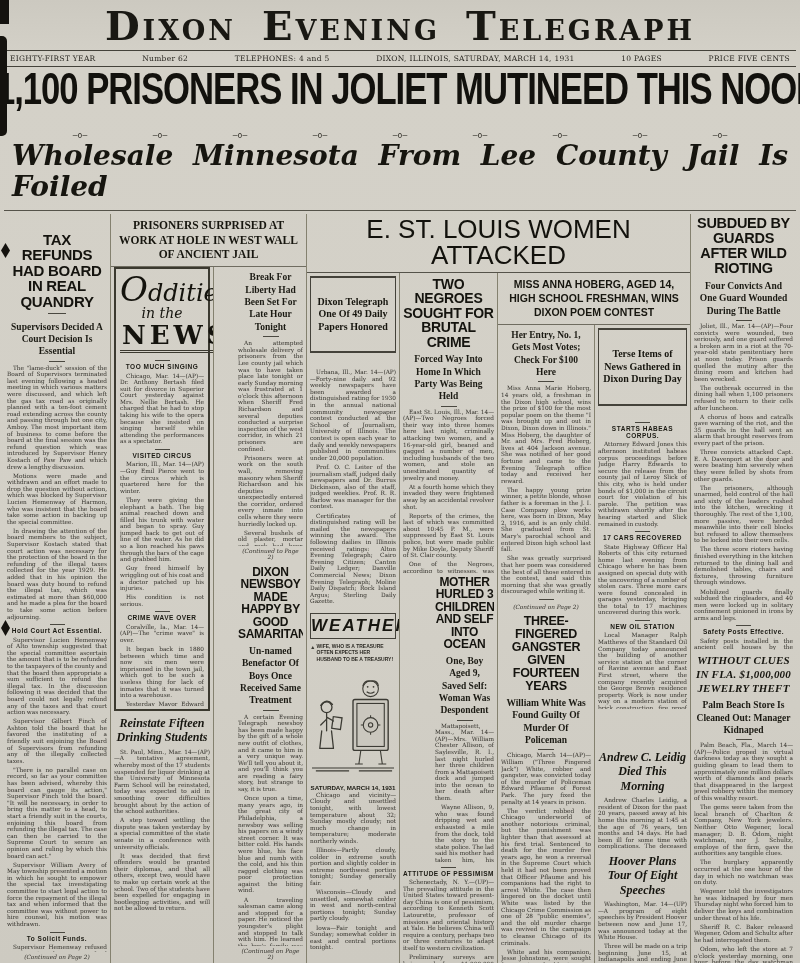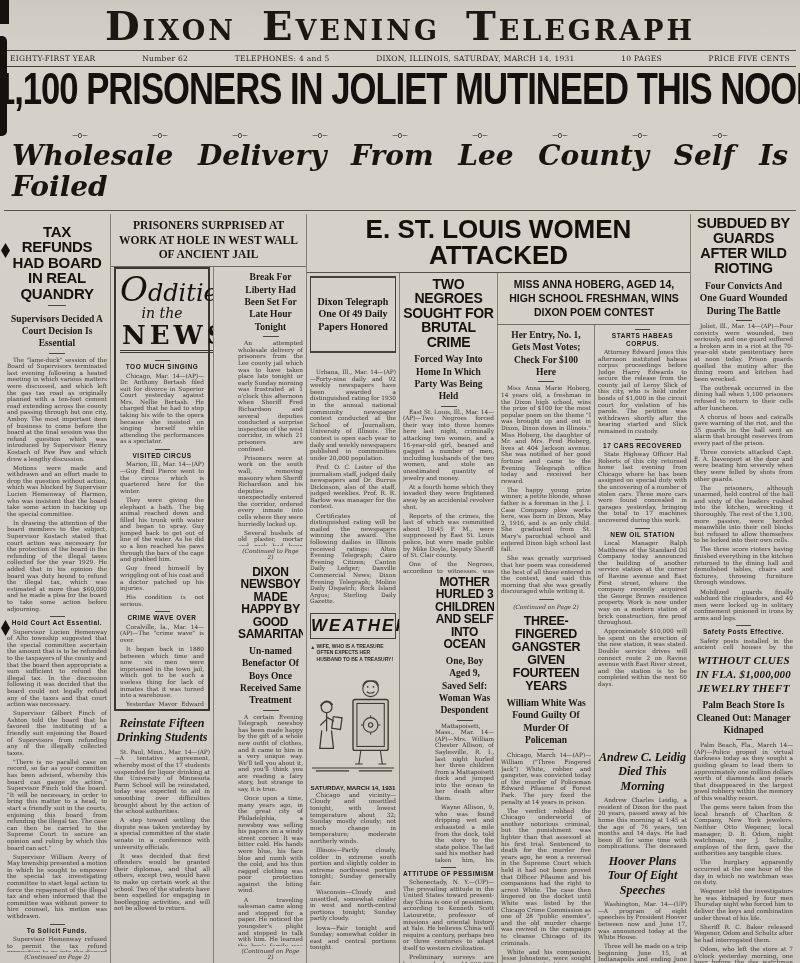--- a/index.html
+++ b/index.html
@@ -57,27 +57,27 @@
   .weather-wrap{height:352px;}
   .mother-block{height:290px;margin-left:32px;}
   .pessimism-block{height:100px;}
   .gangster-block{height:350px;}
   .leidig-block{height:104px;margin-top:36px;}
   .hoover-block{height:114px;}
   .jewel-block{height:313px;}
   
   .gothic{font-family:"Liberation Sans",sans-serif;font-weight:700;text-align:center;
     color:#14130e;line-height:1.04;letter-spacing:-0.3px;}
-  .h-tax{font-size:15px;margin-top:10px;}
+  .h-tax{font-size:15px;margin-top:18px;}
   .h-negroes{font-size:14px;margin-top:4px;}
   .h-subdued{font-size:14.5px;margin-top:2px;}
   .h-mother{font-size:12px;margin-top:3px;}
   .h-gangster{font-size:12.5px;margin-top:2px;}
   .h-newsboy{font-size:12px;margin-top:3px;}
-  .estlouis{font-family:"Liberation Sans",sans-serif;font-weight:700;font-size:26px;letter-spacing:0;
+  .estlouis{font-family:"Liberation Sans",sans-serif;font-weight:400;font-size:26px;letter-spacing:0;
     text-align:center;color:#12110c;padding:2px 0 4px;border-bottom:1px solid #55534a;line-height:1;}
   .serifhead{font-family:"Liberation Serif",serif;font-weight:700;font-size:11.5px;line-height:1.3;
     text-align:center;color:#17160f;padding:4px 4px 4px;border-bottom:1px solid #6f6c60;}
   .hoberg-head{font-family:"Liberation Sans",sans-serif;font-weight:700;font-size:10.5px;line-height:1.35;
     text-align:center;color:#17160f;padding:4px 2px 5px;border-bottom:1px solid #6f6c60;}
   .boxhead{font-family:"Liberation Serif",serif;font-weight:700;font-size:10px;line-height:1.25;
     text-align:center;border:1px solid #44423a;border-top-width:2px;border-bottom-width:2px;
     padding:18px 2px;margin:3px 0 16px;color:#17160f;}
   .serifsub{font-family:"Liberation Serif",serif;font-weight:700;font-size:9.5px;line-height:1.3;
     text-align:center;color:#1b1a13;margin:4px 2px 2px;}
@@ -142,21 +142,21 @@
     <span class="orn">–o–</span>
       <span class="orn">–o–</span>
       <span class="orn">–o–</span>
       <span class="orn">–o–</span>
       <span class="orn">–o–</span>
       <span class="orn">–o–</span>
       <span class="orn">–o–</span>
       <span class="orn">–o–</span>
       <span class="orn">–o–</span>
   </div>
-  <div class="deck">Wholesale Delivery From Lee County Self Is Foiled</div>
+  <div class="deck">Wholesale Minnesota From Lee County Jail Is Foiled</div>
 
   <main class="cols">
 
     <section class="col col1">
       <article class="flexcol flexfill">
         <h2 class="gothic h-tax">TAX REFUNDS HAD BOARD IN REAL QUANDRY</h2>
         <div class="dash"></div>
         <h3 class="serifsub">Supervisors Decided A Court Decision Is Essential</h3>
         <div class="body clip flexfill">
             <p class="bp">The "lame-duck" session of the Board of Supervisors terminated last evening following a heated meeting in which various matters were discussed, and which left the gas tax road as originally planned with a ten-foot cement road extending across the county and passing through but one city, Amboy. The most important item of business to come before the board at the final session was the refund question which was introduced by Supervisor Henry Kostach of Paw Paw and which drew a lengthy discussion.</p>
@@ -341,20 +341,21 @@
                 <h3 class="serifsub">William White Was Found Guilty Of Murder Of Policeman</h3>
                 <div class="body">
                     <p class="bp">Chicago, March 14—(AP)—William ("Three Fingered Jack") White, robber and gangster, was convicted today of the murder of Policeman Edward Pflaume of Forest Park. The jury fixed the penalty at 14 years in prison.</p>
                     <p class="bp">The verdict robbed the Chicago underworld of another notorious criminal, but the punishment was lighter than that assessed at his first trial. Sentenced to death for the murder five years ago, he won a reversal in the Supreme Court which held it had not been proved that Officer Pflaume and his companions had the right to arrest White. The case then lingered on the docket until White was listed by the Chicago Crime Commission as one of 28 "public enemies", and the old murder charge was revived in the campaign to cleanse Chicago of its criminals.</p>
                     <p class="bp">White and his companion, Jesse Johnstone, were sought for a series of robberies, one of them a bank robbery at McHenry, when Pflaume and Sergt. James McBride surprised them in the Manheim Inn, the night of Dec. 19, 1925.</p>
                   </div>
               </article>
             </div>
             <div class="col col7 vr">
               <article class="flexfill clip">
+                <h2 class="boxhead">Terse Items of News Gathered in Dixon During Day</h2>
                 <div class="body">
                     <div class="sec-head">STARTS HABEAS CORPUS.</div>
                     <p class="bp">Attorney Edward Jones this afternoon instituted habeas corpus proceedings before Judge Harry Edwards to secure the release from the county jail of Leroy Slick of this city, who is held under bonds of $1,000 in the circuit court for violation of his parole. The petition was withdrawn shortly after the hearing started and Slick remained in custody.</p>
                     <div class="sec-head">17 CARS RECOVERED</div>
                     <p class="bp">State Highway Officer Hal Roberts of this city returned home last evening from Chicago where he has been assigned on special duty with the uncovering of a number of stolen cars. Three more cars were found concealed in garages yesterday, bringing the total to 17 machines uncovered during this work.</p>
                     <div class="sec-head">NEW OIL STATION</div>
                     <p class="bp">Local Manager Ralph Matthews of the Standard Oil Company today announced the building of another service station at the corner of Ravine avenue and East First street, where the company recently acquired the George Brown residence property. Work is now under way on a modern station of brick construction, fire proof throughout.</p>
                     <p class="bp">Approximately $10,000 will be spent on the erection of the new station, it was stated. Double service drives will connect route 2 on Ravine avenue with East River street, and the station is to be completed within the next 60 days.</p>
                   </div>
               </article>

